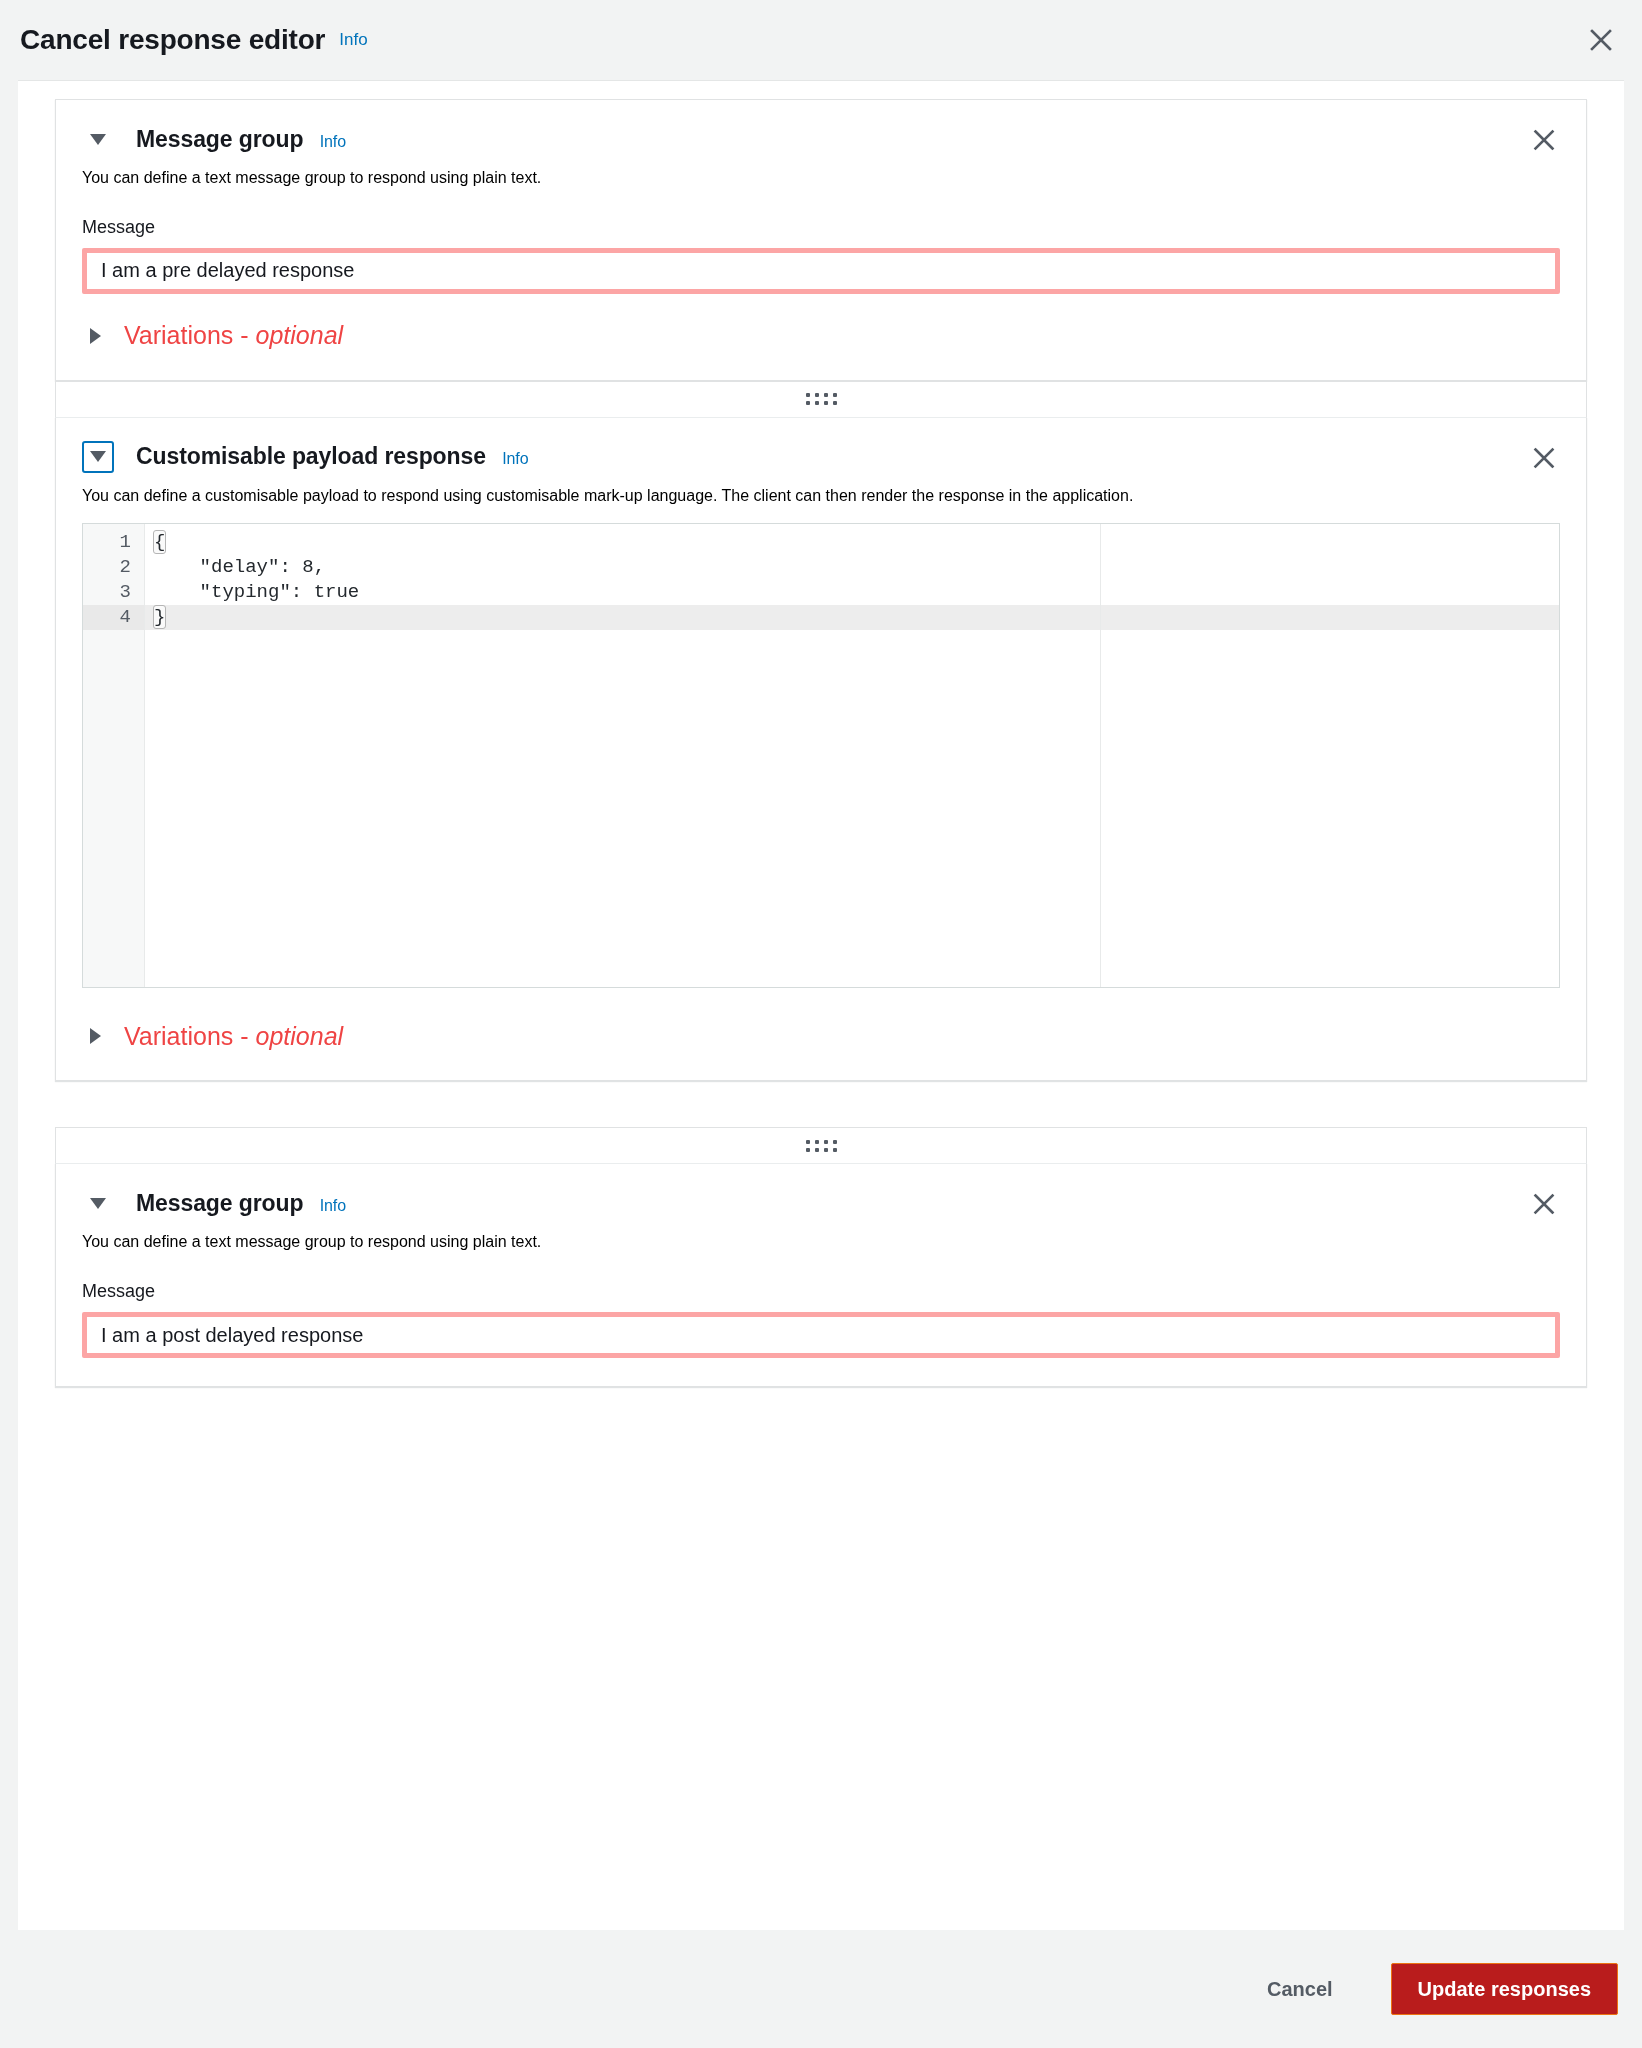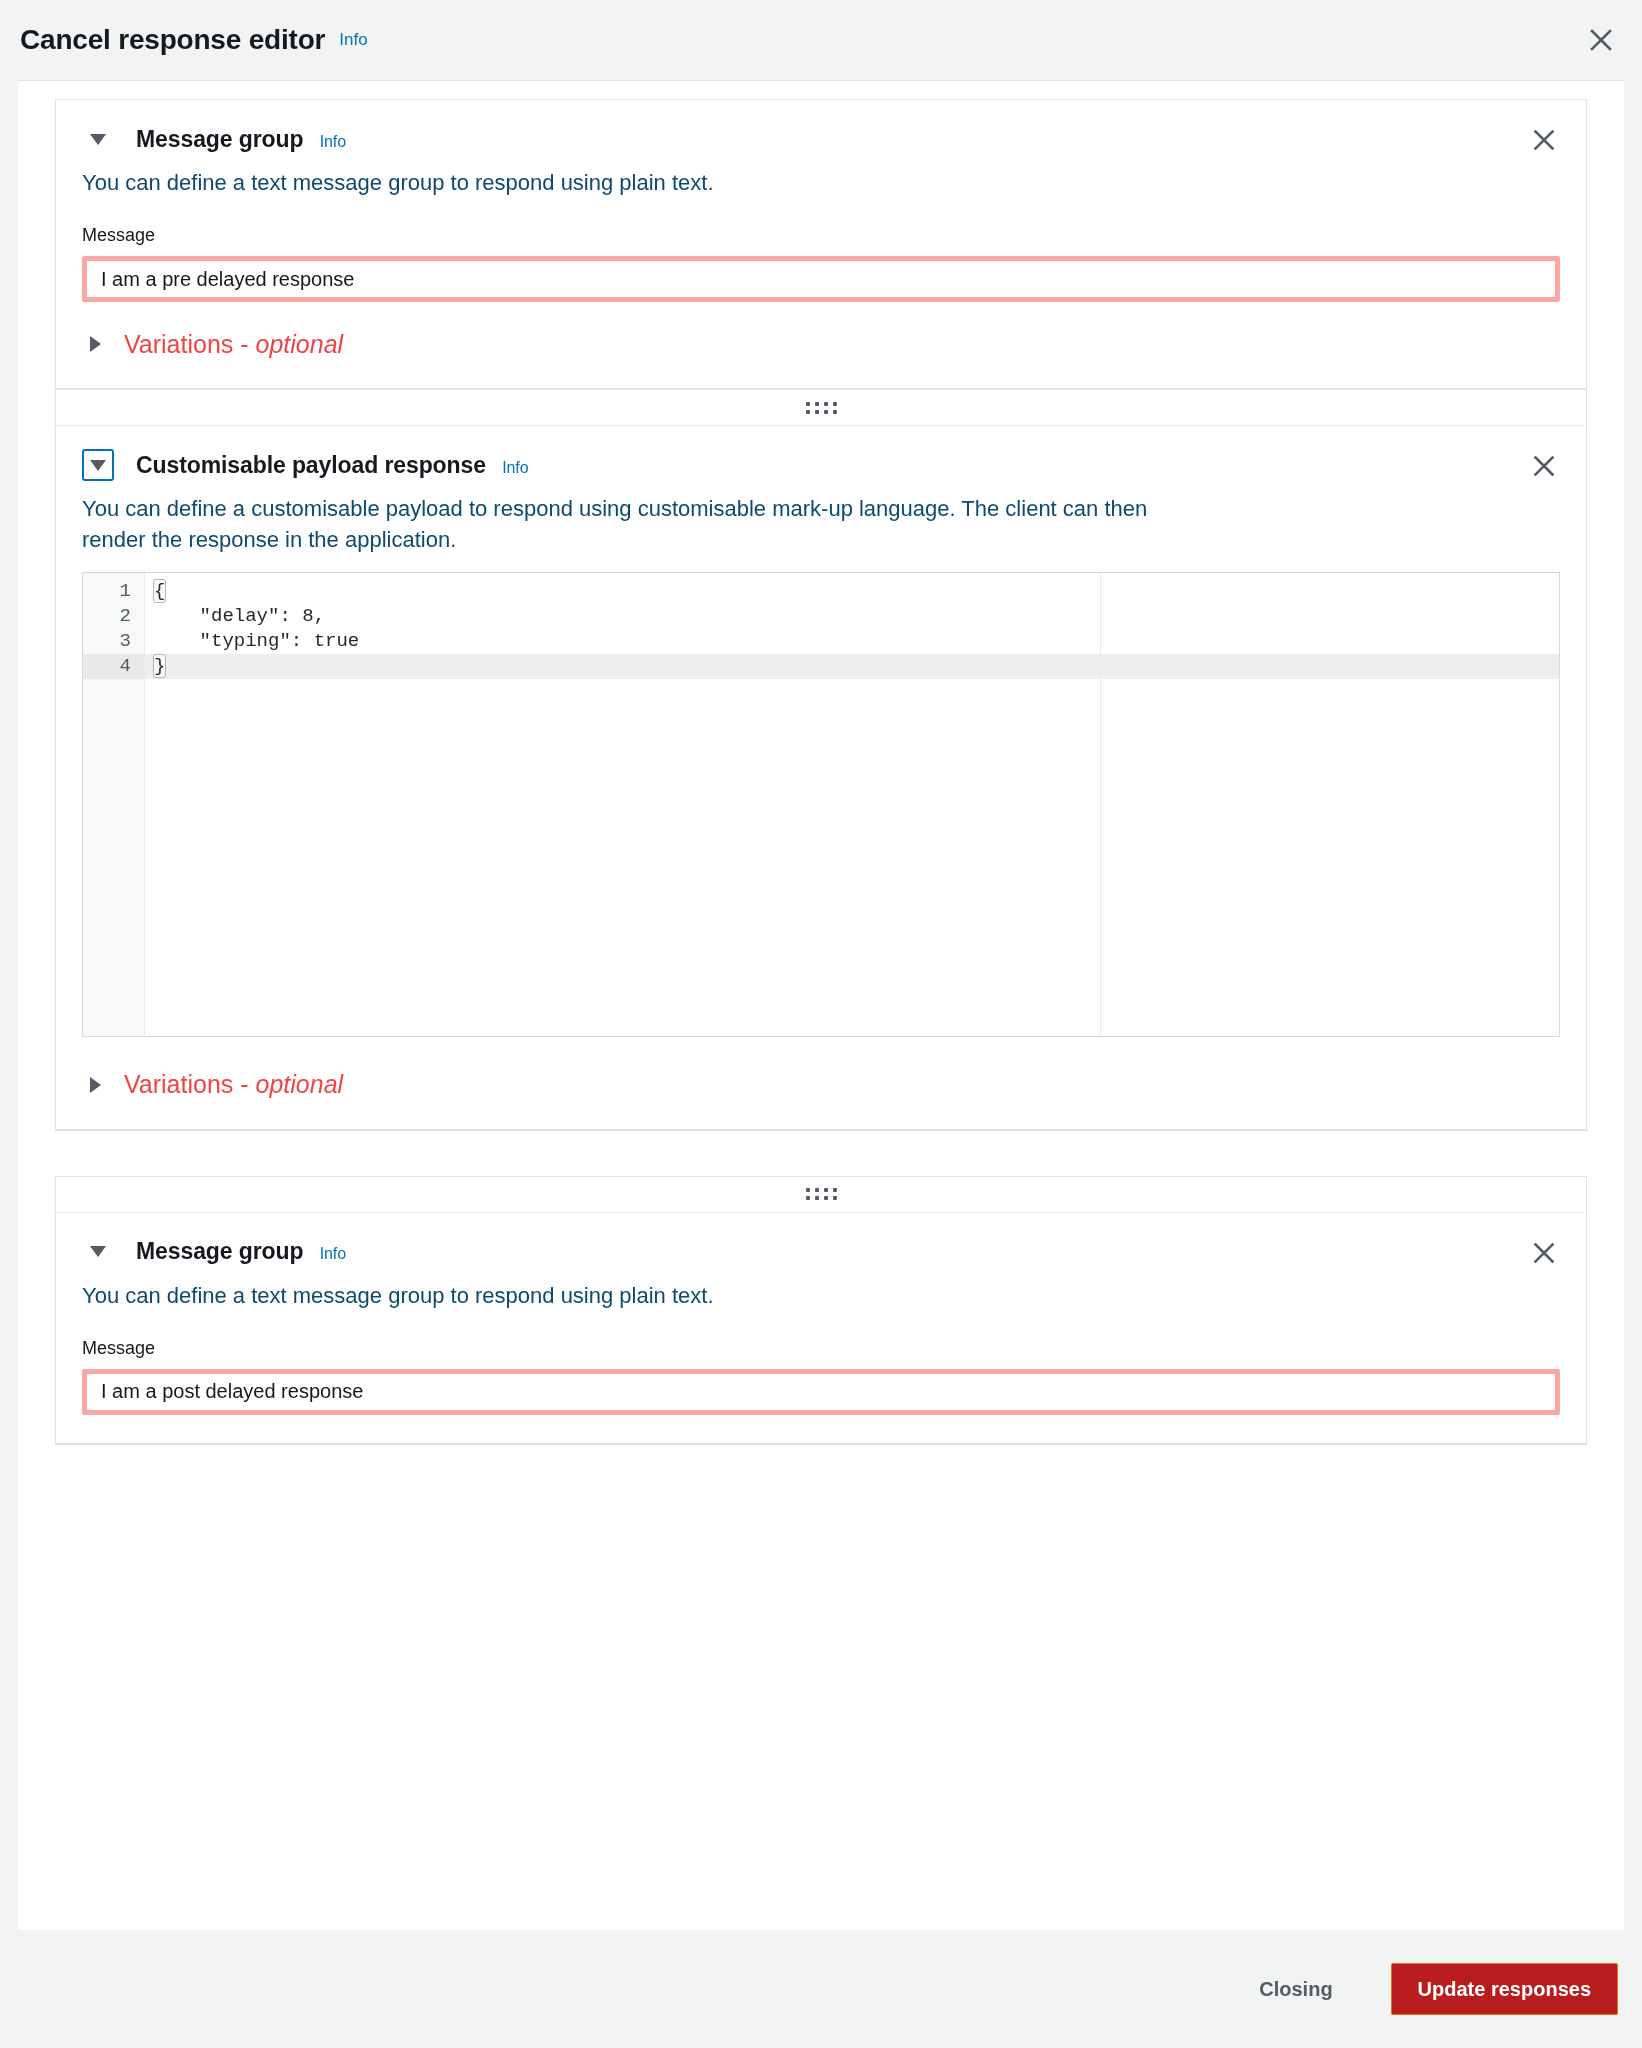--- a/index.html
+++ b/index.html
@@ -134,22 +134,22 @@
   .card-title .info-link { font-size: 16px; margin-left: 10px; }
   .card-close {
     position: absolute;
     right: 0; top: 2px;
     width: 32px; height: 32px;
     display: flex; align-items: center; justify-content: center;
     cursor: pointer;
   }
 
   .card-desc {
-    font-size: 22px;
-    color: #0c4a6e;
+    font-size: 16px;
+    color: #000000;
     line-height: 1.42;
     margin-top: 11px;
     max-width: 1120px;
   }
 
   .field-label {
     font-size: 18px;
     color: #16191f;
     margin-top: 27px;
     margin-bottom: 10px;
@@ -430,17 +430,17 @@
             <input class="text-input" type="text" value="I am a post delayed response" style="">
 
           </div>
         </div>
       </div>
 
     </div>
   </div>
 
   <div class="modal-footer">
-    <button class="btn-cancel">Closing</button>
+    <button class="btn-cancel">Cancel</button>
     <button class="btn-primary">Update responses</button>
   </div>
 
 </div>
 
 </body></html>

